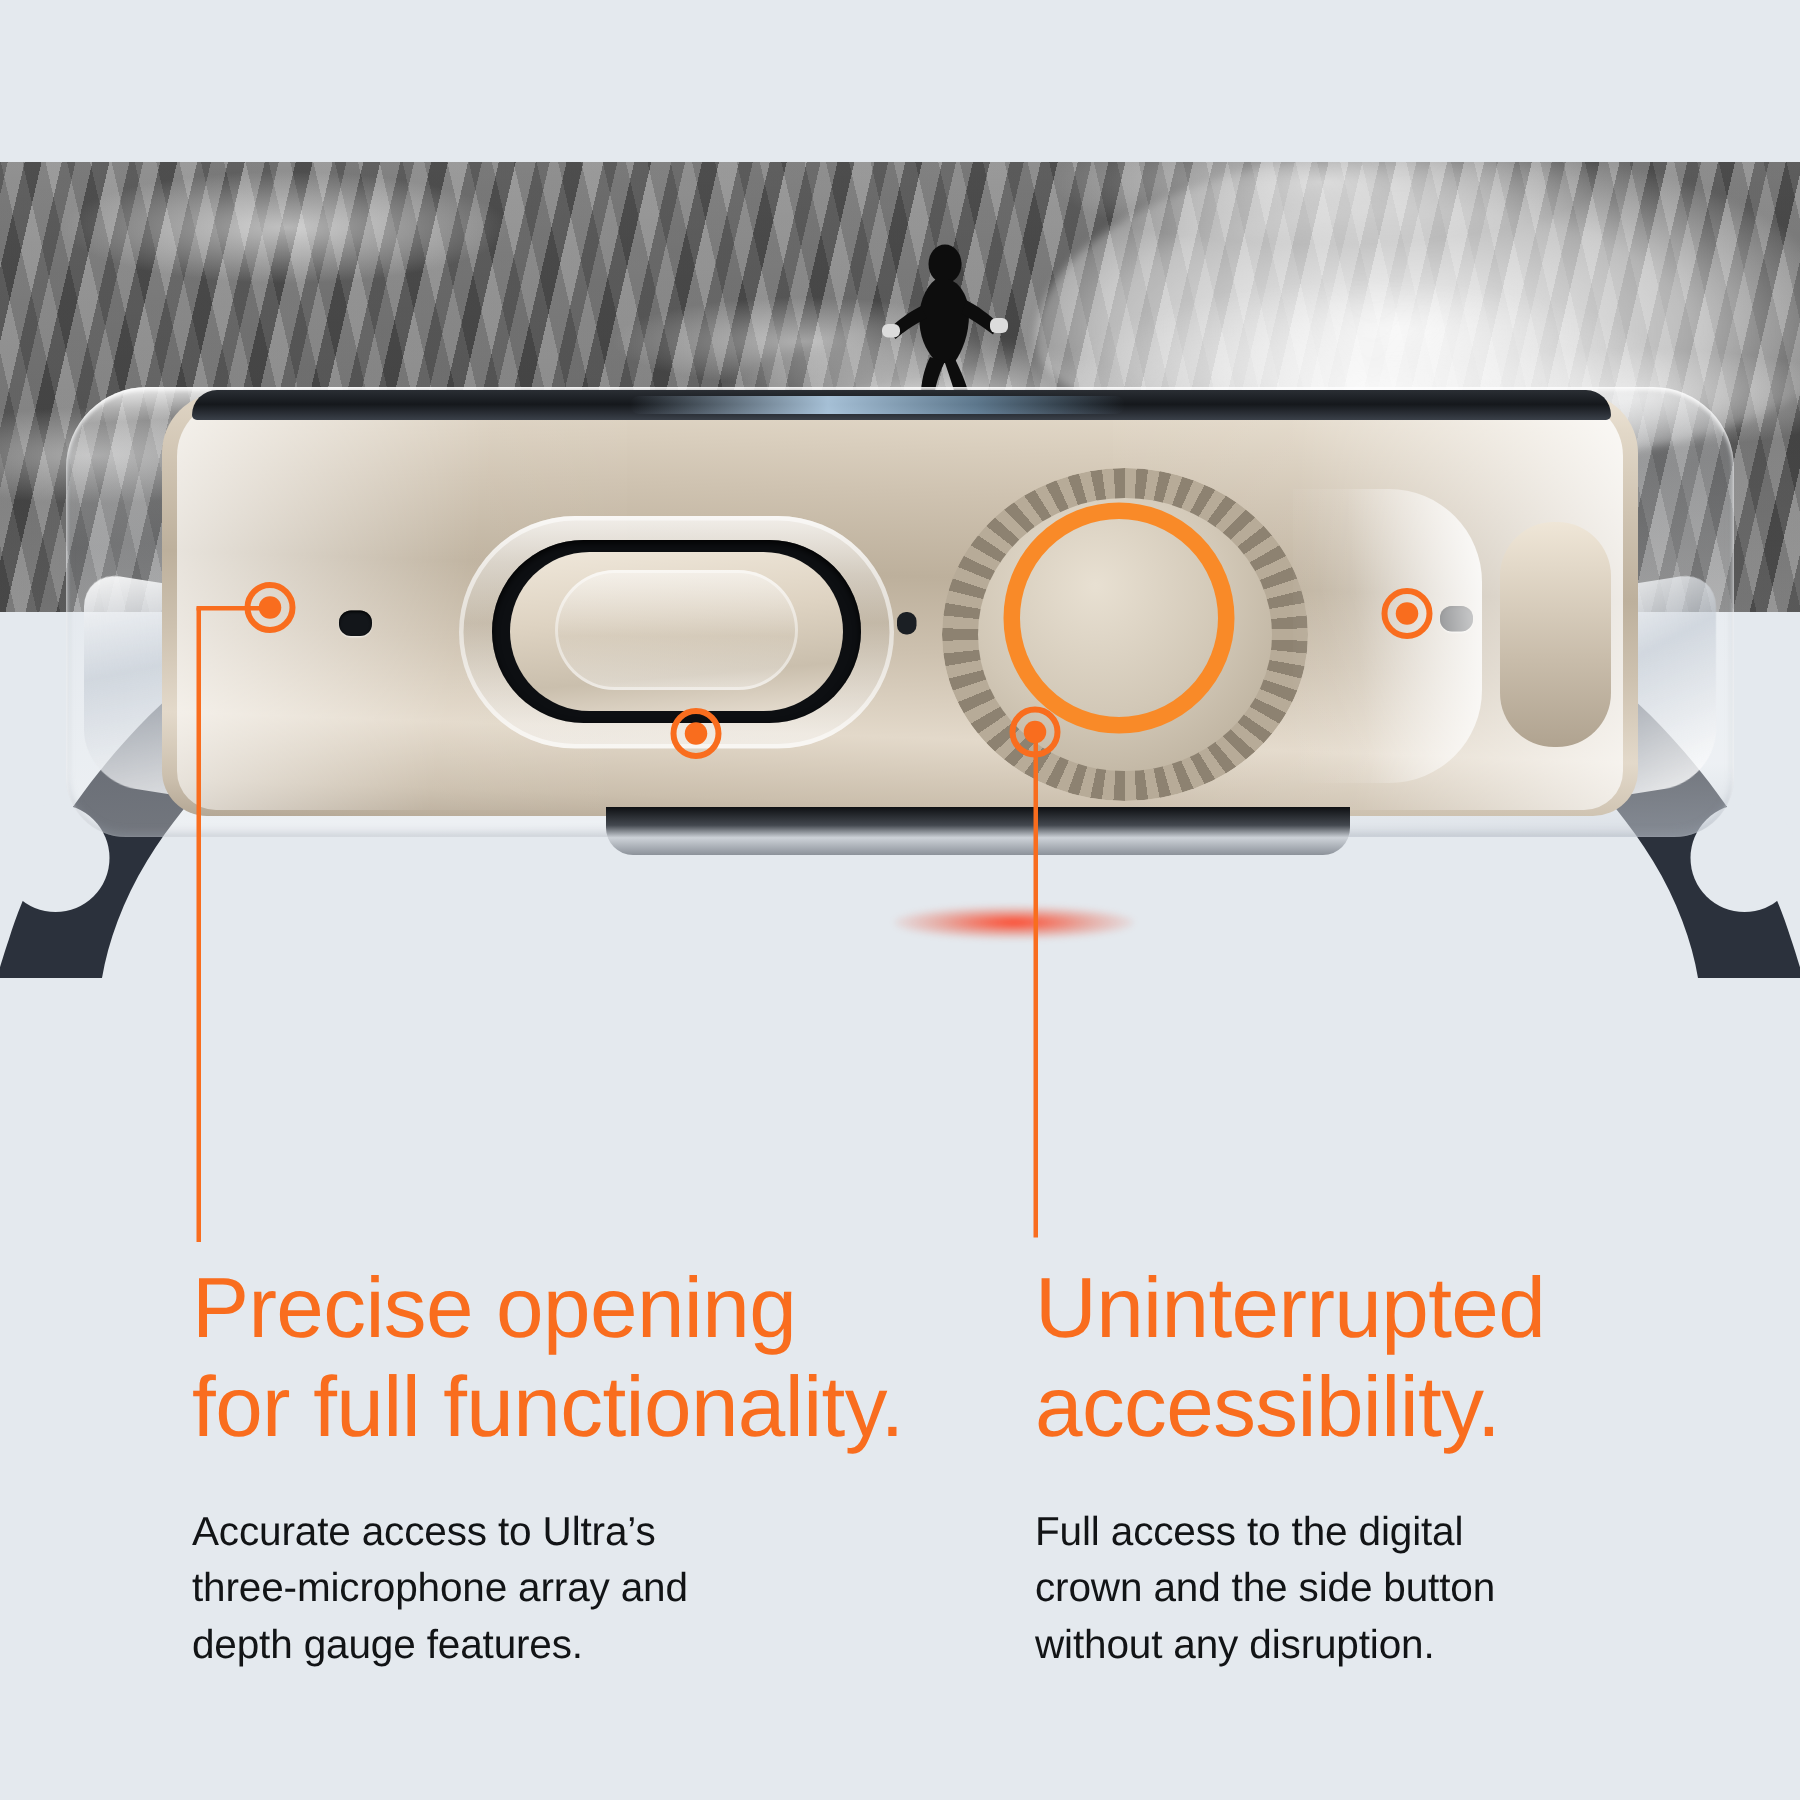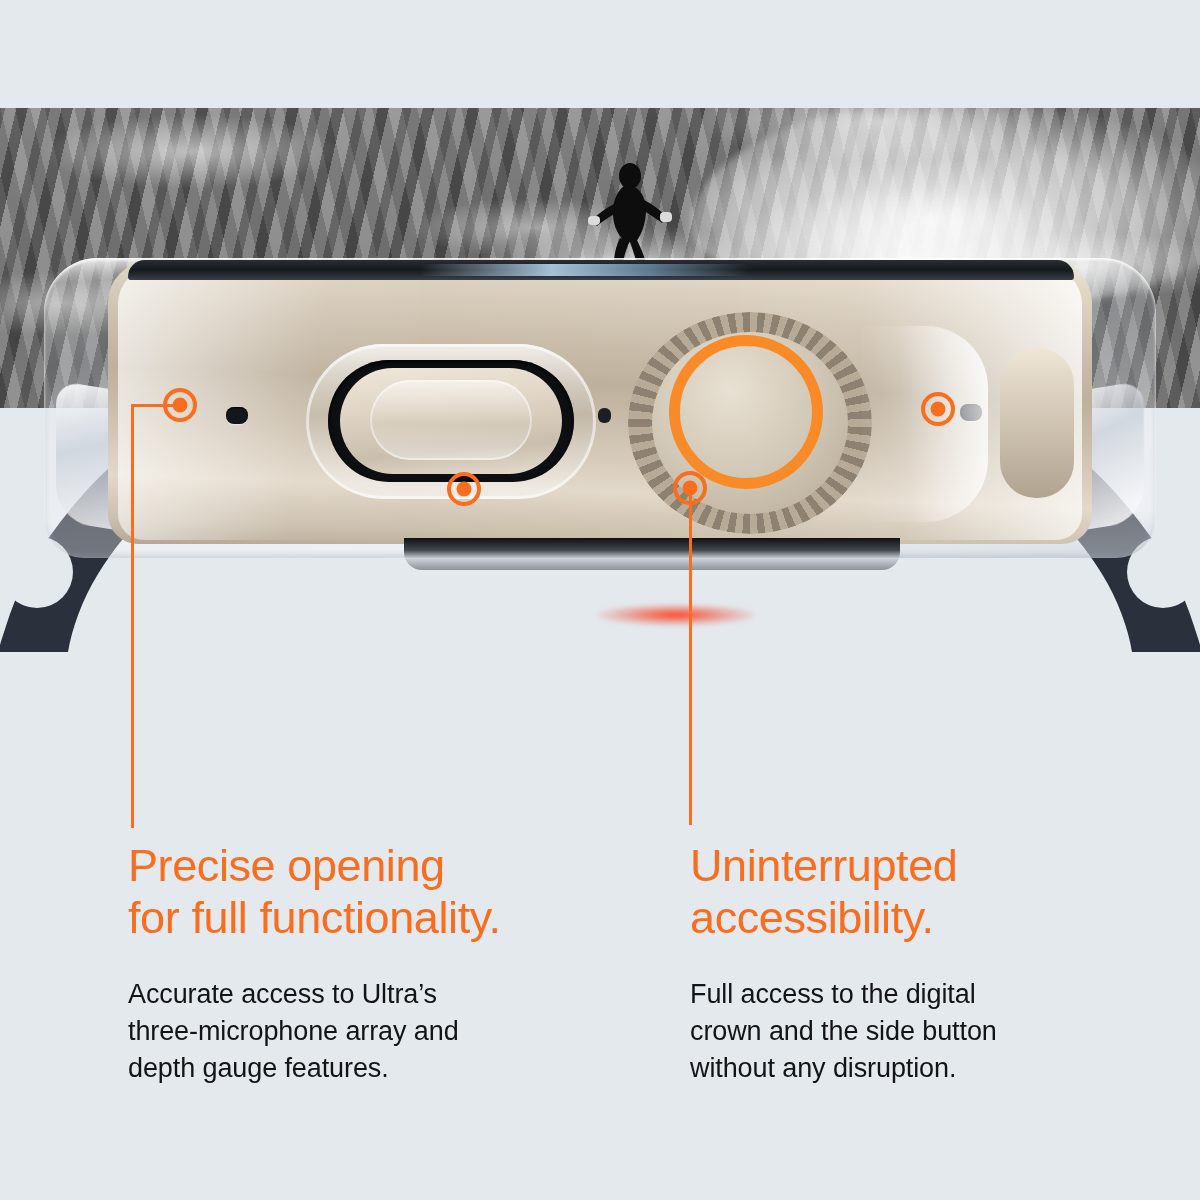--- a/index.html
+++ b/index.html
@@ -240,21 +240,21 @@
 
   .lead-line { position:absolute; background:#f96d1e; }
 
   
   .col { position:absolute; top:840px; }
   .col.left  { left:128px; width:520px; }
   .col.right { left:690px; width:520px; }
 
   .headline {
     color:#f96d1e;
-    font-size:45px;
+    font-size:57px;
     line-height:1.15;
     font-weight:400;
     letter-spacing:-.4px;
     white-space:pre-line;
   }
   .body-copy {
     margin-top:32px;
     color:#121416;
     font-size:27px;
     line-height:1.38;

